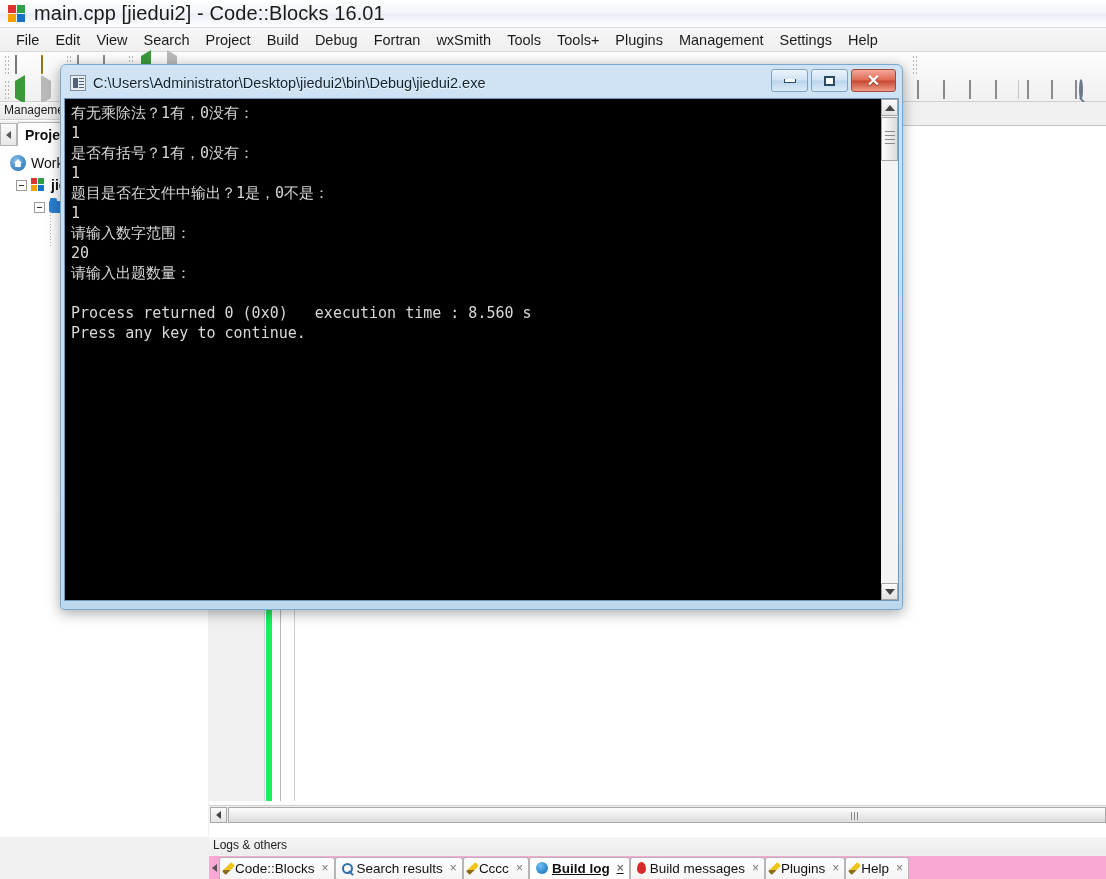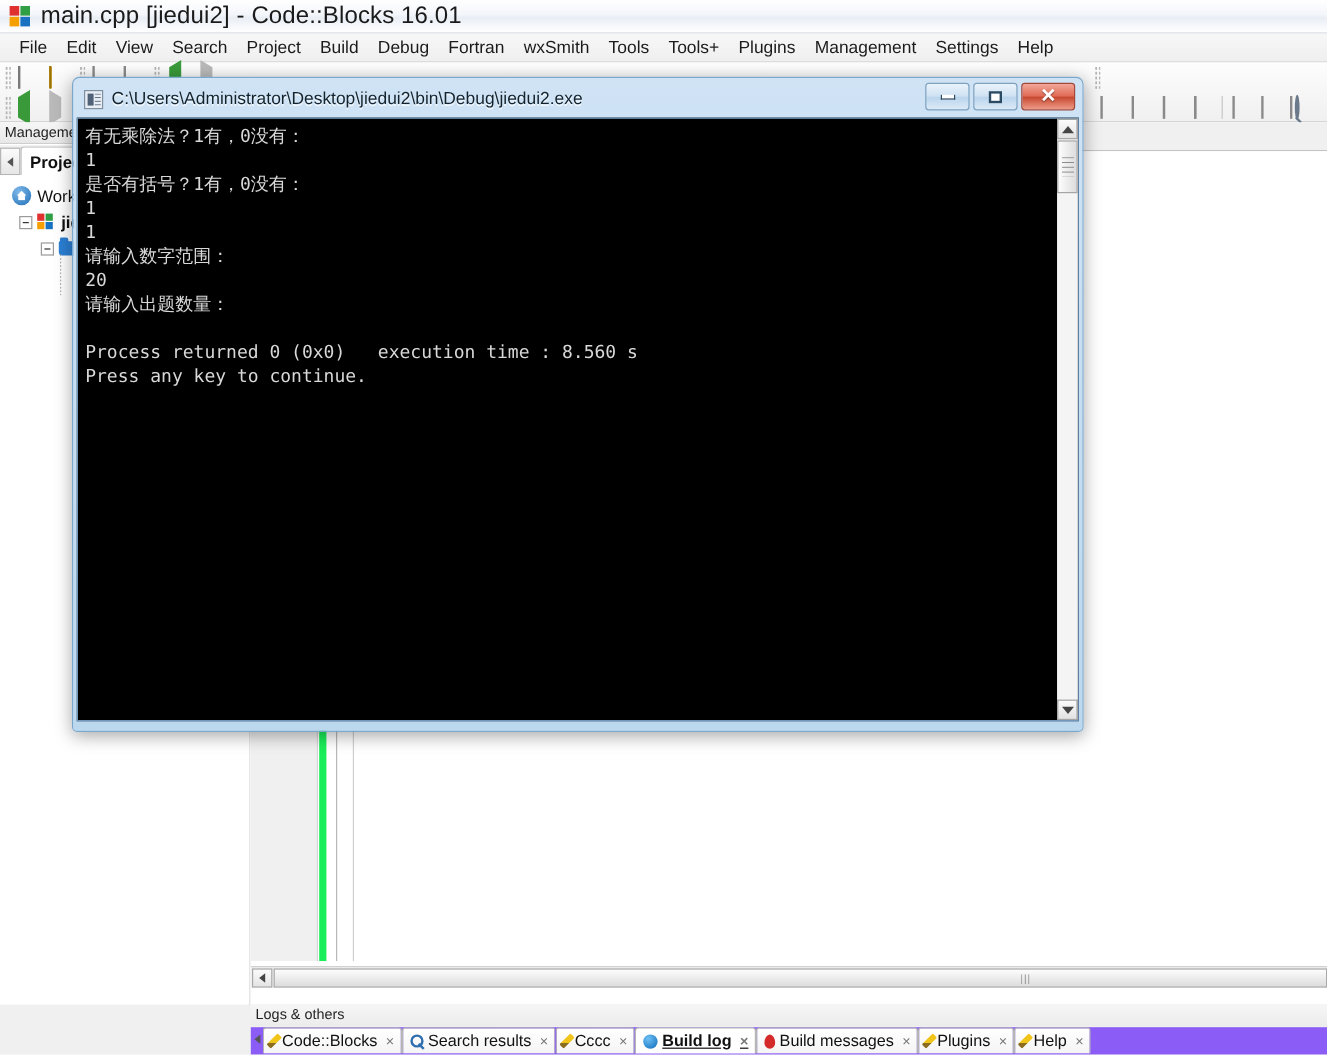--- a/index.html
+++ b/index.html
@@ -263,21 +263,21 @@
     position: absolute; left: 209px; top: 837px; right: 0; bottom: 0;
     background: #f0f0f0;
   }
   .logs-caption {
     position: absolute; left: 0; top: 0; width: 100%; height: 18px;
     background: linear-gradient(to bottom,#f6f6f6,#ececec);
     font-size: 12px; color: #222; padding-left: 4px; line-height: 17px;
   }
   .logs-tabs {
     position: absolute; left: 0; top: 19px; width: 100%; height: 23px;
-    display: flex; align-items: flex-start; background: #8b5cf6;
+    display: flex; align-items: center; background: #f9a8d4;
   }
   .log-tab {
     height: 22px; display: flex; align-items: center; gap: 4px;
     background: linear-gradient(to bottom,#ffffff,#f4f4f4);
     border: 1px solid #b5b5b5; border-bottom: none; border-radius: 3px 3px 0 0;
     padding: 0 5px 0 6px; font-size: 13.5px; color: #111; white-space: nowrap;
   }
   .log-tab.active { font-weight: bold; background: #ffffff; text-decoration: underline; }
   .log-tab .xmark { color: #777; font-size: 12px; margin-left: 3px; }
   .tab-ico { width: 13px; height: 13px; flex: 0 0 auto; position: relative; }
@@ -575,21 +575,21 @@
         <span class="win-btn">
           <span class="max-glyph"></span>
         </span>
         <span class="win-btn close">
           <span class="close-glyph">✕</span>
         </span>
       </span>
     </div>
 
     <div class="console-body">
-      <div class="console-text" id="console-text"><div>有无乘除法？1有，0没有：</div><div>1</div><div>是否有括号？1有，0没有：</div><div>1</div><div>1</div><div>请输入数字范围：</div><div>20</div><div>请输入出题数量：</div><div class="blank"></div><div>Process returned 0 (0x0)   execution time : 8.560 s</div><div>Press any key to continue.</div></div>
+      <div class="console-text" id="console-text"><div>有无乘除法？1有，0没有：</div><div>1</div><div>是否有括号？1有，0没有：</div><div>1</div><div>题目是否在文件中输出？1是，0不是：</div><div>1</div><div>请输入数字范围：</div><div>20</div><div>请输入出题数量：</div><div class="blank"></div><div>Process returned 0 (0x0)   execution time : 8.560 s</div><div>Press any key to continue.</div></div>
       <div class="console-vscroll">
         <span class="vs-track"></span>
         <span class="vs-btn up">
           <span class="tri"></span>
         </span>
         <span class="vs-thumb"></span>
         <span class="vs-btn down">
           <span class="tri"></span>
         </span>
       </div>

